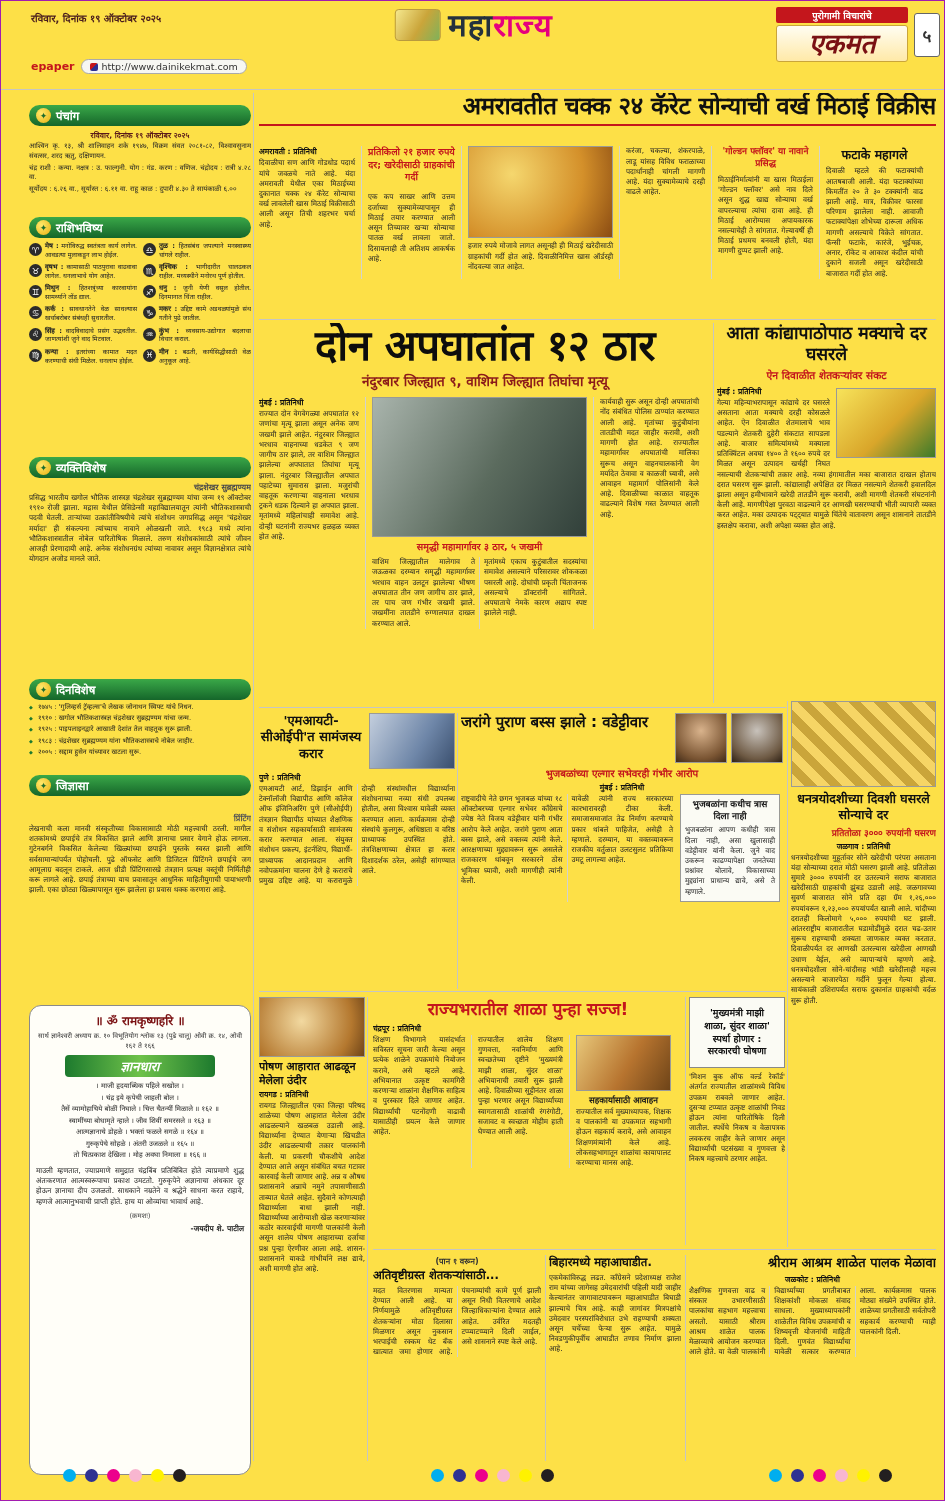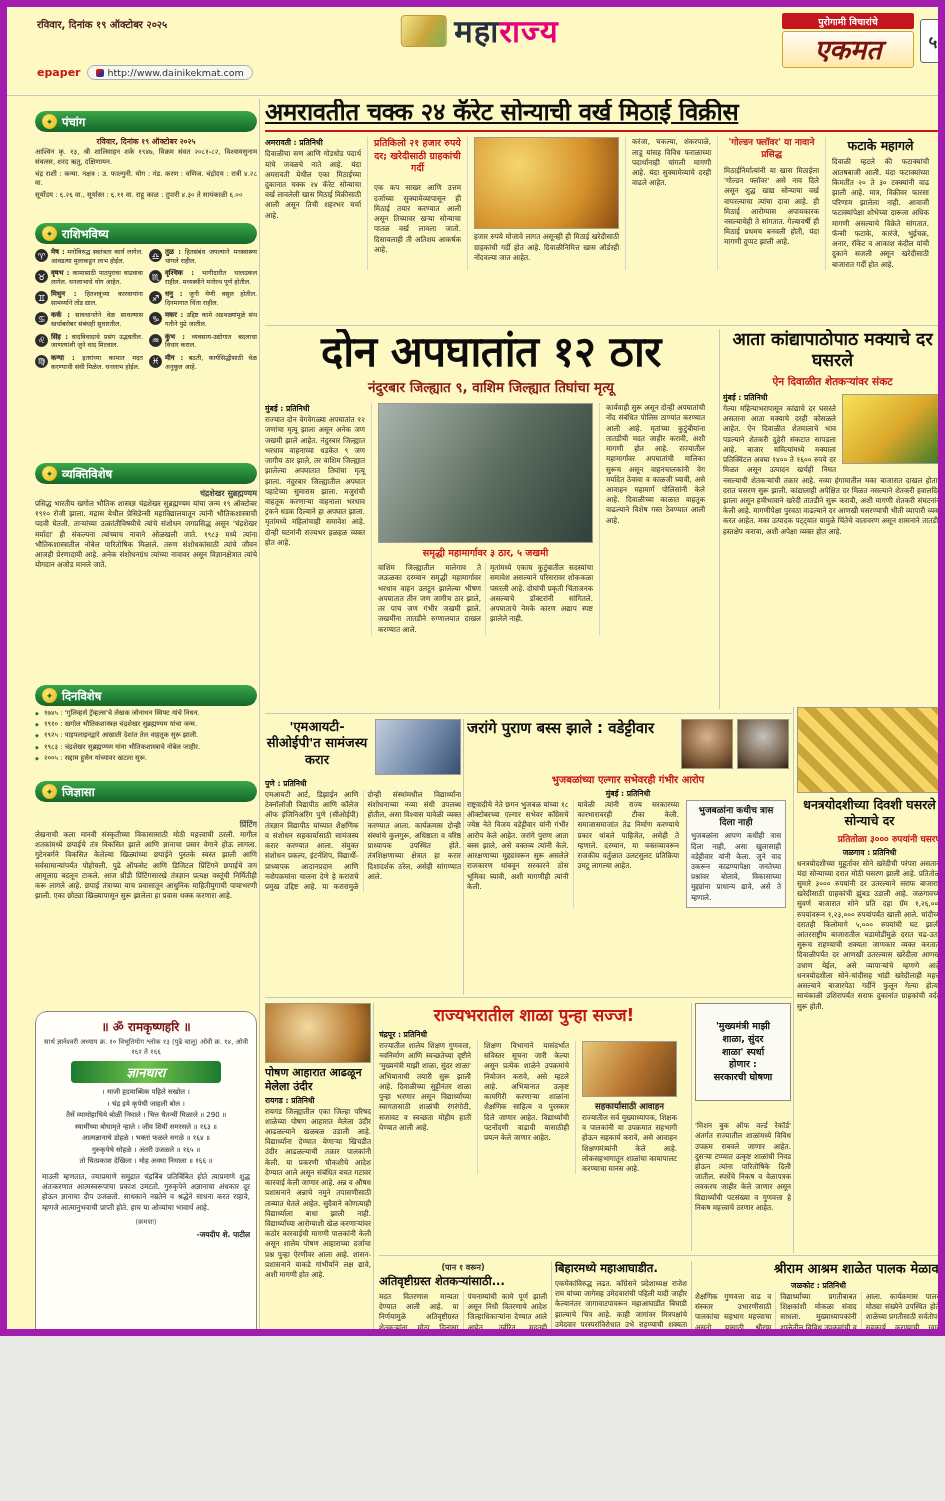--- a/index.html
+++ b/index.html
@@ -1,18 +1,18 @@
 <!DOCTYPE html>
 <html><head>
 <meta charset="utf-8">
 <style>
   *{margin:0;padding:0;box-sizing:border-box;}
   html,body{background:#e9e9e6;}
   body{font-family:"DejaVu Sans","Liberation Sans",sans-serif;color:#1a1a1a;}
-  .page{position:relative;width:945px;height:1336px;margin:0 auto;background:#fef9c3;border:7px solid #a21caf;overflow:hidden;}
+  .page{position:relative;width:945px;height:1501px;margin:0 auto;background:#fde047;border:1px solid #a21caf;overflow:hidden;}
   .abs{position:absolute;}
   .story{overflow:hidden;}
   .bt{font-size:7.2px;line-height:1.42;text-align:justify;color:#222;}
   .byline{font-size:7.6px;font-weight:bold;color:#111;margin-bottom:2px;}
   .center{text-align:center;}
   .vline{position:absolute;width:1px;background:#c6c6c2;}
   .hline{position:absolute;height:1px;background:#c6c6c2;}
   
   .hdr-date{position:absolute;left:30px;top:10px;font-size:10px;font-weight:bold;color:#4a1d1d;}
   .ep-row{position:absolute;left:30px;top:58px;display:flex;align-items:center;gap:6px;}
@@ -65,41 +65,41 @@
   .ph{border:1px solid #9a9a96;}
   .ph-sweets{background:radial-gradient(circle at 30% 30%,#f5d76e,#d4902a 60%,#8a4b12);}
   .ph-accident{background:linear-gradient(120deg,#a9b4ac,#5b6b5e 55%,#31403a);}
   .ph-corn{background:linear-gradient(135deg,#f7e35a,#d9a62a 55%,#3c7a2a);}
   .ph-sign{background:linear-gradient(120deg,#c3cedd,#6e86a8 60%,#3a4f6e);}
   .ph-port1{background:radial-gradient(circle at 50% 35%,#d9b38c,#7a5533 70%,#402a18);}
   .ph-port2{background:radial-gradient(circle at 50% 35%,#c8c2bb,#6e5a44 70%,#2e2115);}
   .ph-gold{background:repeating-linear-gradient(45deg,#f6d565 0 9px,#caa53a 9px 18px);}
   .ph-school{background:linear-gradient(120deg,#e8c87a,#b7742f 55%,#6e4418);}
   .ph-food{background:radial-gradient(circle at 40% 40%,#f2d9a0,#b4782f 70%,#6e4418);}
-  .h-sweets{font-size:24px;font-weight:800;text-align:left;color:#101010;letter-spacing:-0.3px;border-bottom:2px solid #c4161c;padding-bottom:5px;margin-bottom:5px;line-height:1.1;text-decoration:underline;}
+  .h-sweets{font-size:24px;font-weight:800;text-align:right;color:#101010;letter-spacing:-0.3px;border-bottom:2px solid #c4161c;padding-bottom:5px;margin-bottom:20px;line-height:1.1;}
   .subhead-red{color:#c4161c;font-weight:bold;font-size:9.5px;text-align:center;line-height:1.3;margin-bottom:9px;}
   .gold-head{color:#c4161c;font-weight:bold;font-size:9px;text-align:center;margin-bottom:6px;line-height:1.25;}
   .fire-head{font-size:12.5px;font-weight:bold;text-align:center;margin-bottom:3px;color:#101010;}
   .h-acc{font-size:42px;font-weight:800;text-align:center;color:#0d0d0d;line-height:1.1;letter-spacing:-0.5px;}
   .sub-acc{font-size:13.5px;font-weight:bold;color:#8b1a1a;text-align:center;margin:3px 0 7px;}
   .caption-red{color:#c4161c;font-weight:bold;font-size:9.5px;text-align:center;margin:3px 0 4px;}
   .h-corn{font-size:17.5px;font-weight:800;text-align:center;line-height:1.2;color:#101010;margin-bottom:3px;}
   .kicker{color:#c4161c;font-weight:bold;font-size:10.5px;text-align:center;margin-bottom:4px;}
   .mit-top{display:flex;gap:6px;align-items:flex-start;margin-bottom:3px;}
   .h-mit{font-size:13px;font-weight:800;text-align:center;line-height:1.25;flex:1;color:#101010;}
   .jar-top{display:flex;gap:4px;align-items:flex-start;margin-bottom:3px;}
   .h-jar{font-size:15px;font-weight:800;line-height:1.25;flex:1;color:#101010;}
   .sub-jar{color:#c4161c;font-weight:bold;font-size:10px;text-align:center;margin-bottom:2px;}
   .jar-body{display:flex;gap:7px;}
   .sidebox{border:1px solid #9a9a96;padding:4px;background:#fbfbf4;}
   .sidebox-h{font-weight:bold;font-size:9px;text-align:center;margin-bottom:3px;line-height:1.3;}
   .h-gold{font-size:12.5px;font-weight:800;text-align:center;line-height:1.3;margin-top:4px;color:#101010;}
   .sub-gold{color:#c4161c;font-weight:bold;font-size:9px;text-align:right;margin:2px 0;}
   .h-sch{font-size:17px;font-weight:800;color:#c4161c;text-align:center;margin-bottom:3px;}
-  .cmbox{border:1px solid #8a8a86;padding:16px;margin-bottom:20px;background:#fbfbf4;}
+  .cmbox{border:1px solid #8a8a86;padding:9px;margin-bottom:4px;background:#fbfbf4;}
   .h-cm{font-size:9.5px;font-weight:bold;text-align:center;line-height:1.35;color:#101010;}
   .h-rat{font-size:11px;font-weight:800;line-height:1.3;margin-top:3px;color:#101010;}
   .h-rain,.h-bihar{font-size:11.5px;font-weight:800;line-height:1.3;margin-bottom:3px;color:#101010;}
   .h-par{font-size:13px;font-weight:800;text-align:right;line-height:1.3;margin-bottom:2px;color:#101010;}
   .sub-sch{font-weight:bold;font-size:8.5px;text-align:center;margin:3px 0 2px;}
   .contnote{font-size:8px;font-weight:bold;text-align:center;margin-bottom:2px;color:#333;}
   
   .dots{position:absolute;top:1468px;display:flex;gap:9px;}
   .dot{width:13px;height:13px;border-radius:50%;display:inline-block;}
 </style>
@@ -234,21 +234,21 @@
       <div class="jt-topic">प्रिंटिंग</div>
       <p class="bt">लेखनाची कला मानवी संस्कृतीच्या विकासासाठी मोठी महत्त्वाची ठरली. मागील शतकांमध्ये छपाईचे तंत्र विकसित झाले आणि ज्ञानाचा प्रसार वेगाने होऊ लागला. गुटेनबर्गने विकसित केलेल्या खिळ्यांच्या छपाईने पुस्तके स्वस्त झाली आणि सर्वसामान्यांपर्यंत पोहोचली. पुढे ऑफसेट आणि डिजिटल प्रिंटिंगने छपाईचे जग आमूलाग्र बदलून टाकले. आज थ्रीडी प्रिंटिंगसारखे तंत्रज्ञान प्रत्यक्ष वस्तूंची निर्मितीही करू लागले आहे. छपाई तंत्राच्या याच प्रवासातून आधुनिक माहितीयुगाची पायाभरणी झाली. एका छोट्या खिळ्यापासून सुरू झालेला हा प्रवास थक्क करणारा आहे.</p>
     </section>
 
     <section class="panel dny">
       <div class="om">॥ ॐ रामकृष्णहरि ॥</div>
       <p class="dny-intro">सार्थ ज्ञानेश्वरी अध्याय क्र. १० विभूतियोग श्लोक १३ (पुढे चालू) ओवी क्र. १४, ओवी १६२ ते १६६</p>
       <div class="ribbon">ज्ञानधारा</div>
       <p class="verse">। माजी हृदयाब्धिक पहिले सखोल ।</p>
       <p class="verse">। चंद्र इये कृपेची जाहली बोल ।</p>
-      <p class="verse">तैसें व्यामोहाचिये बोळीं निघाले । चित्त चैतन्यीं मिळाले ॥ 290 ॥</p>
+      <p class="verse">तैसें व्यामोहाचिये बोळीं निघाले । चित्त चैतन्यीं मिळाले ॥ १६२ ॥</p>
       <p class="verse">स्वामींच्या बोधामृते न्हाले । जीव शिवीं समरसले ॥ १६३ ॥</p>
       <p class="verse">आत्मज्ञानाचे डोहळे । भक्तां फळले सगळे ॥ १६४ ॥</p>
       <p class="verse">गुरुकृपेचे सोहळे । अंतरी उजळले ॥ १६५ ॥</p>
       <p class="verse">तो चित्प्रकाश देखिला । मोह अवघा निमाला ॥ १६६ ॥</p>
       <p class="bt dny-prose">माउली म्हणतात, ज्याप्रमाणे समुद्रात चंद्रबिंब प्रतिबिंबित होते त्याप्रमाणे शुद्ध अंतःकरणात आत्मस्वरूपाचा प्रकाश उमटतो. गुरुकृपेने अज्ञानाचा अंधकार दूर होऊन ज्ञानाचा दीप उजळतो. साधकाने नम्रतेने व श्रद्धेने साधना करत राहावे, म्हणजे आत्मानुभवाची प्राप्ती होते. हाच या ओव्यांचा भावार्थ आहे.</p>
       <p class="cont">(क्रमशः)</p>
       <p class="dny-by">-जयदीप शे. पाटील</p>
     </section>
   </aside>
   <div class="vline" style="left:252px;top:92px;height:1368px"></div>
@@ -363,24 +363,24 @@
     <p class="byline">रायगड : प्रतिनिधी</p>
     <p class="bt">रायगड जिल्ह्यातील एका जिल्हा परिषद शाळेच्या पोषण आहारात मेलेला उंदीर आढळल्याने खळबळ उडाली आहे. विद्यार्थ्यांना देण्यात येणाऱ्या खिचडीत उंदीर आढळल्याची तक्रार पालकांनी केली. या प्रकरणी चौकशीचे आदेश देण्यात आले असून संबंधित बचत गटावर कारवाई केली जाणार आहे. अन्न व औषध प्रशासनाने अन्नाचे नमुने तपासणीसाठी ताब्यात घेतले आहेत. सुदैवाने कोणत्याही विद्यार्थ्याला बाधा झाली नाही. विद्यार्थ्यांच्या आरोग्याशी खेळ करणाऱ्यांवर कठोर कारवाईची मागणी पालकांनी केली असून शालेय पोषण आहाराच्या दर्जाचा प्रश्न पुन्हा ऐरणीवर आला आहे. शासन-प्रशासनाने याकडे गांभीर्याने लक्ष द्यावे, अशी मागणी होत आहे.</p>
   </section>
   <div class="vline" style="left:366px;top:996px;height:464px"></div>
 
   <section class="abs story" style="left:372px;top:996px;width:310px;height:248px">
     <h2 class="h-sch">राज्यभरातील शाळा पुन्हा सज्ज!</h2>
     <p class="byline">चंद्रपूर : प्रतिनिधी</p>
     <div class="cols">
       <div class="col" style="width:98px">
+        <p class="bt">शिक्षण विभागाने यासंदर्भात सविस्तर सूचना जारी केल्या असून प्रत्येक शाळेने उपक्रमांचे नियोजन करावे, असे म्हटले आहे. अभियानात उत्कृष्ट कामगिरी करणाऱ्या शाळांना शैक्षणिक साहित्य व पुरस्कार दिले जाणार आहेत. विद्यार्थ्यांची पटनोंदणी वाढावी यासाठीही प्रयत्न केले जाणार आहेत.</p>
+      </div>
+      <div class="col" style="width:98px">
         <p class="bt">राज्यातील शालेय शिक्षण गुणवत्ता, नवनिर्माण आणि स्वच्छतेच्या दृष्टीने 'मुख्यमंत्री माझी शाळा, सुंदर शाळा' अभियानाची तयारी सुरू झाली आहे. दिवाळीच्या सुट्टीनंतर शाळा पुन्हा भरणार असून विद्यार्थ्यांच्या स्वागतासाठी शाळांची रंगरंगोटी, सजावट व स्वच्छता मोहीम हाती घेण्यात आली आहे.</p>
-      </div>
-      <div class="col" style="width:98px">
-        <p class="bt">शिक्षण विभागाने यासंदर्भात सविस्तर सूचना जारी केल्या असून प्रत्येक शाळेने उपक्रमांचे नियोजन करावे, असे म्हटले आहे. अभियानात उत्कृष्ट कामगिरी करणाऱ्या शाळांना शैक्षणिक साहित्य व पुरस्कार दिले जाणार आहेत. विद्यार्थ्यांची पटनोंदणी वाढावी यासाठीही प्रयत्न केले जाणार आहेत.</p>
       </div>
       <div class="col" style="width:108px">
         <div class="ph ph-school" style="width:100%;height:56px"></div>
         <p class="sub-sch">सहकार्यासाठी आवाहन</p>
         <p class="bt">राज्यातील सर्व मुख्याध्यापक, शिक्षक व पालकांनी या उपक्रमात सहभागी होऊन सहकार्य करावे, असे आवाहन शिक्षणमंत्र्यांनी केले आहे. लोकसहभागातून शाळांचा कायापालट करण्याचा मानस आहे.</p>
       </div>
     </div>
   </section>
   <div class="vline" style="left:684px;top:996px;height:248px"></div>
 

